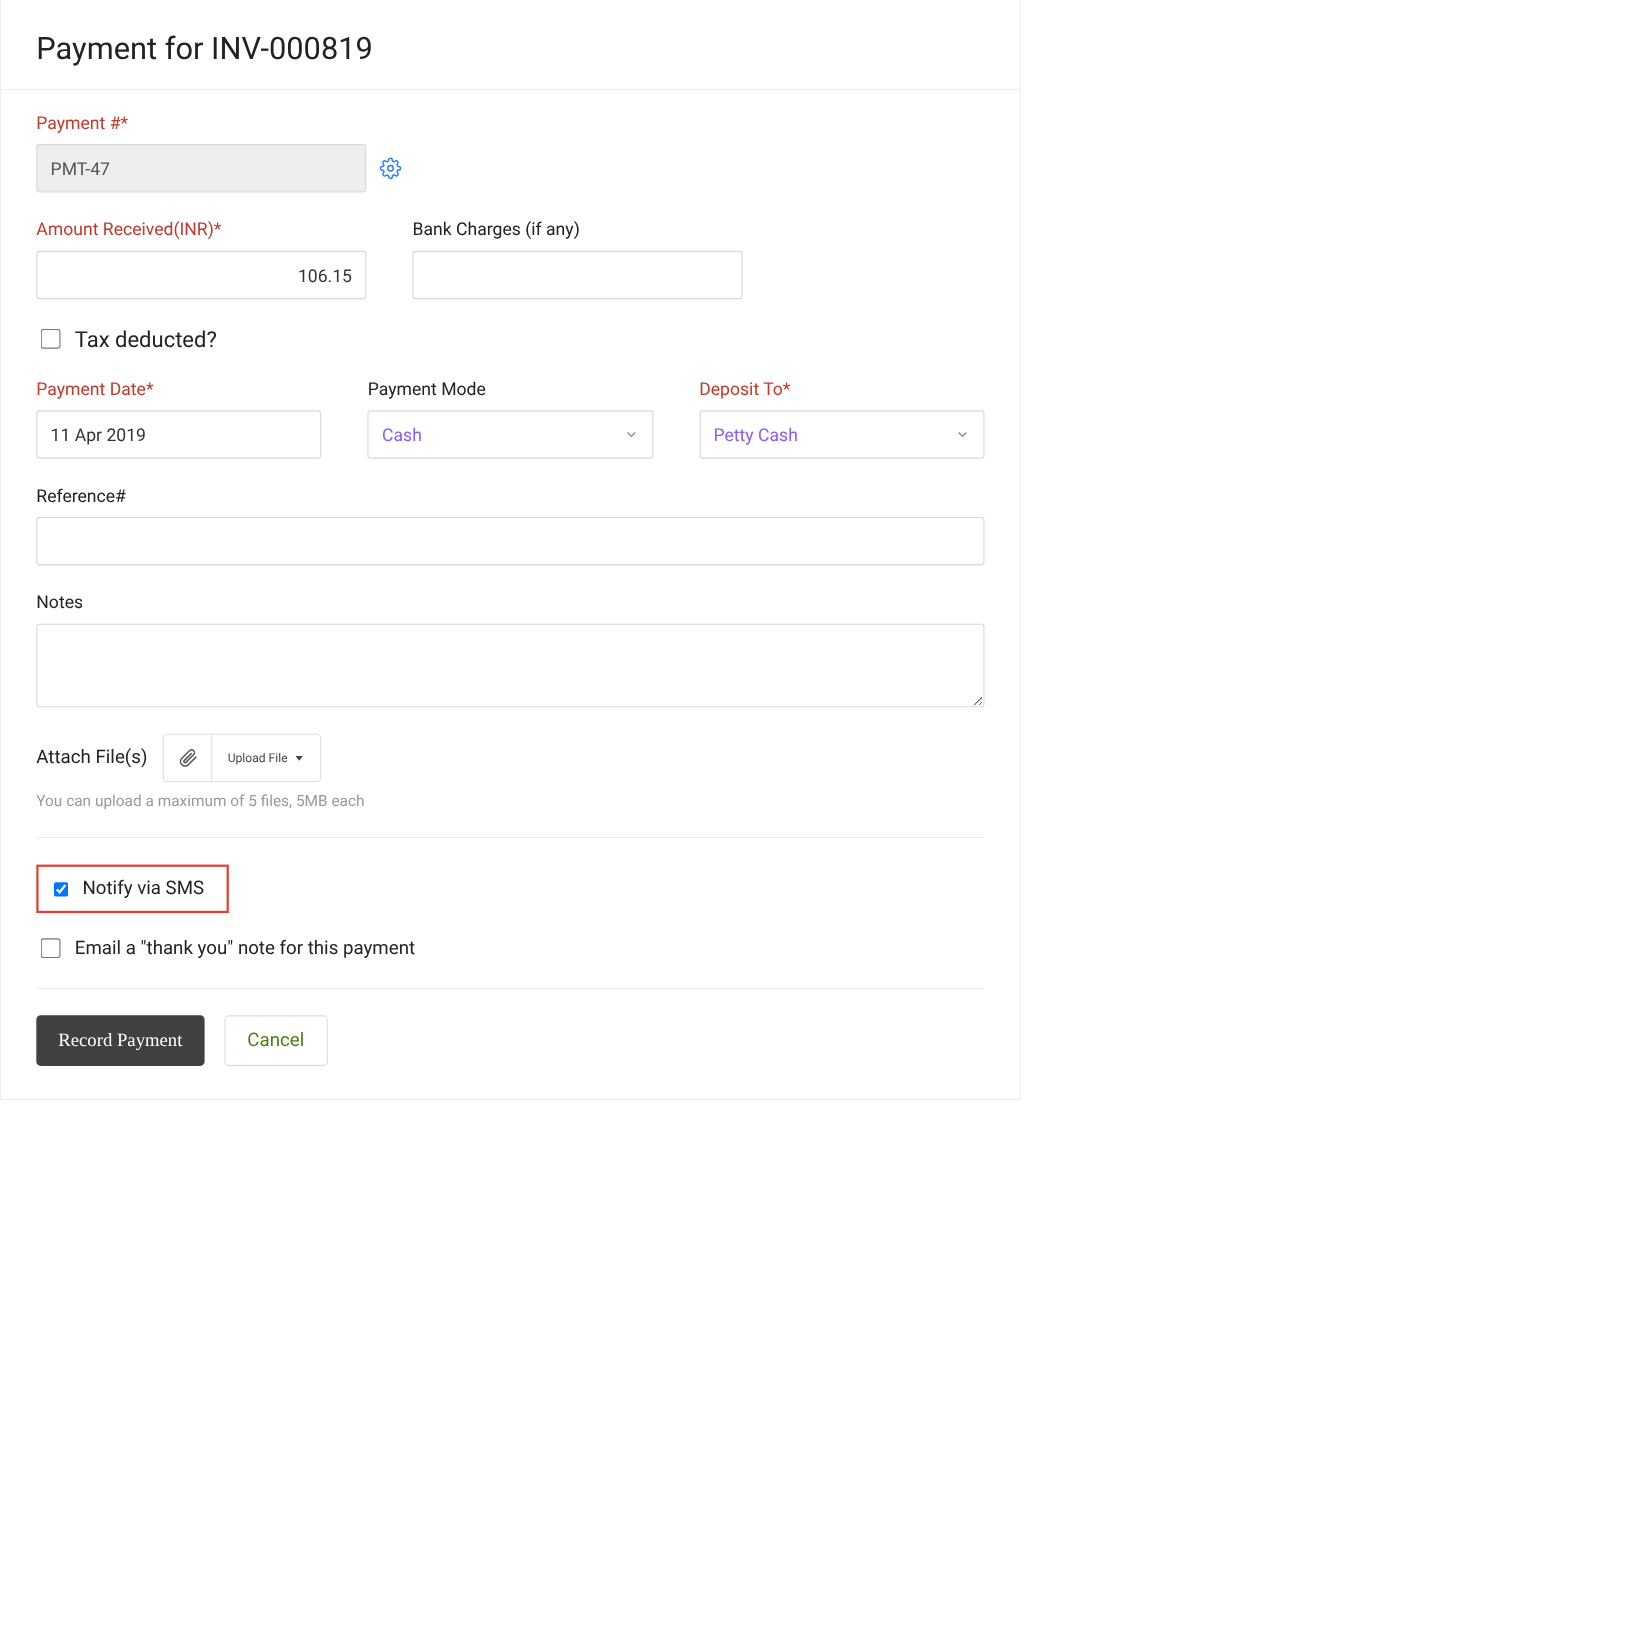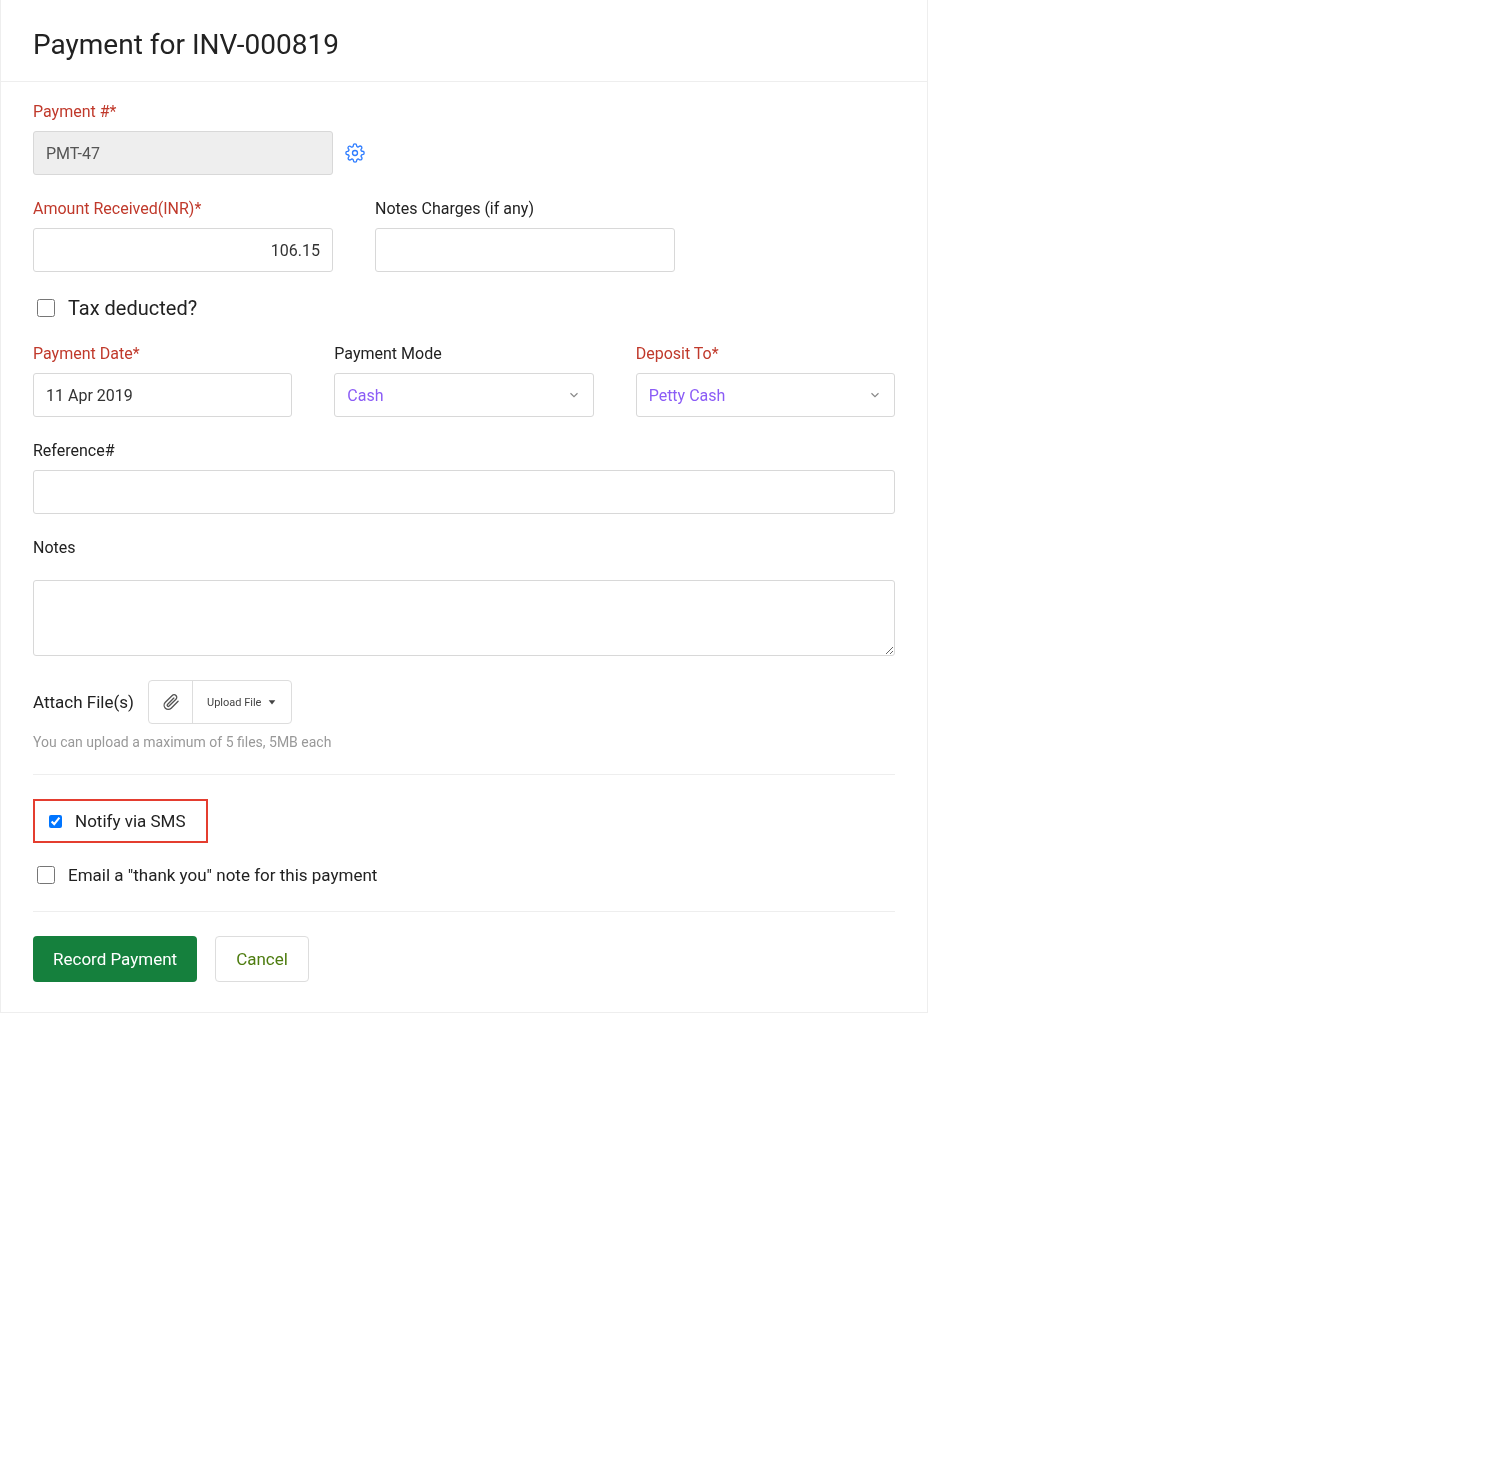--- a/index.html
+++ b/index.html
@@ -143,22 +143,23 @@
   .btn-primary, .btn-cancel {
     height: 46px;
     border-radius: 4px;
     font-size: 17px;
     padding: 0 20px;
     border: none;
     cursor: pointer;
     font-family: inherit;
   }
   .btn-primary {
-    background: #15803d;
+    background: #404040;
     color: #fff;
+    font-family: Liberation Serif, serif;
   }
   .btn-cancel {
     background: #fff;
     border: 1px solid #ddd;
     color: #4d7c0f;
   }
   .highlight-box {
     border: 2px solid #e43d2f;
     display: inline-flex;
     align-items: center;
@@ -195,21 +196,21 @@
       </div>
     </div>
 
     
     <div class="row" style="margin-top:20px;">
       <div class="field w300">
         <label class="req">Amount Received(INR)*</label>
         <input type="text" class="right" value="106.15" style="">
       </div>
       <div class="field w300">
-        <label>Notes Charges (if any)</label>
+        <label>Bank Charges (if any)</label>
         <input type="text" value="" style="">
       </div>
     </div>
 
     
     <div class="checkbox-row">
       <input type="checkbox" style="">
       <span style="font-size:20px;">Tax deducted?</span>
     </div>
 
@@ -243,21 +244,21 @@
       </div>
     </div>
 
     
     <div class="field full" style="margin-bottom:24px;">
       <label>Reference#</label>
       <input type="text" value="" style="">
     </div>
 
     
-    <div class="field full" style="margin-bottom:24px;gap:13px;">
+    <div class="field full" style="margin-bottom:24px;">
       <label>Notes</label>
       <textarea style=""></textarea>
     </div>
 
     
     <div class="attach-row">
       <span style="font-size:17px;">Attach File(s)</span>
       <div class="upload-group">
         <div class="ico">
           <svg width="18" height="18" viewBox="0 0 24 24" fill="none" stroke="#555" stroke-width="1.8" stroke-linecap="round" stroke-linejoin="round">

